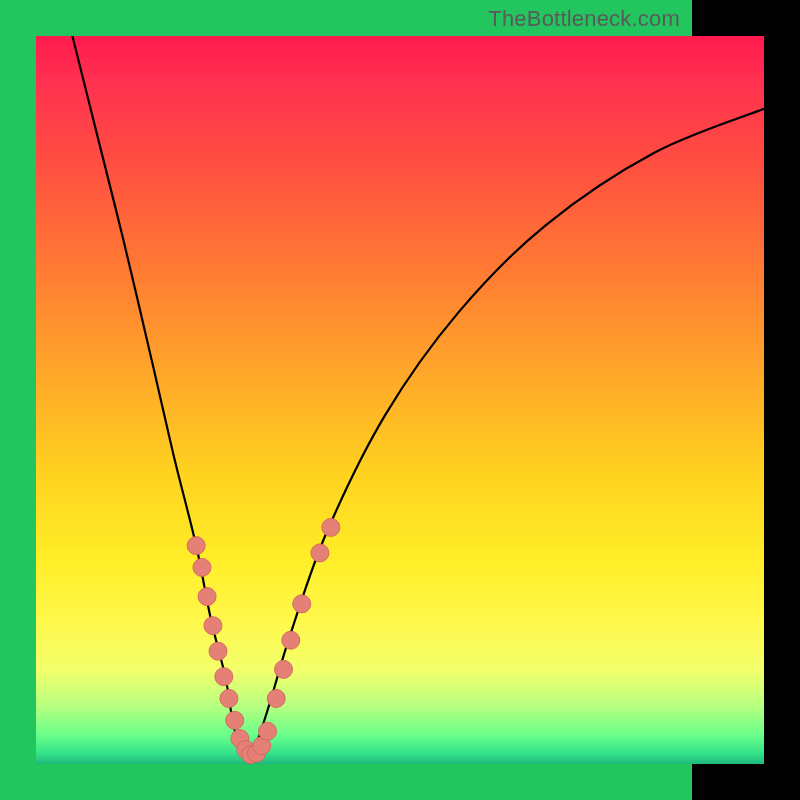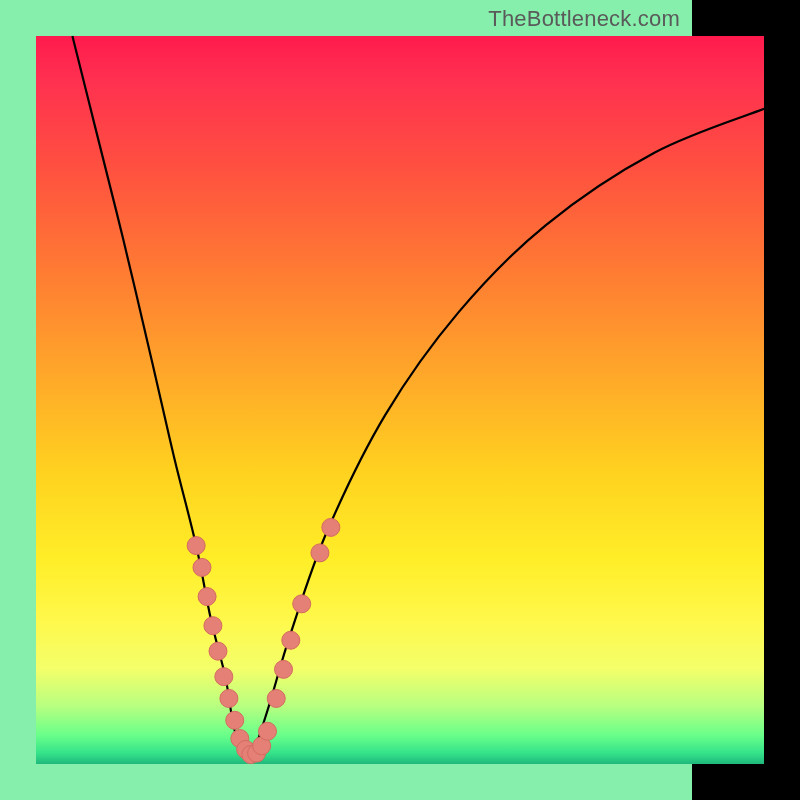--- a/index.html
+++ b/index.html
@@ -8,21 +8,21 @@
     width: 800px;
     height: 800px;
     overflow: hidden;
     background: #000;
     font-family: Arial, Helvetica, sans-serif;
   }
   .frame {
     position: relative;
     width: 692px;
     height: 800px;
-    background: #86efac;
+    background: #22c55e;
   }
   .plot-area {
     position: absolute;
     left: 36px;
     top: 36px;
     width: 728px;
     height: 728px;
     background: linear-gradient(
       to bottom,
       #ff1a4d 0%,

